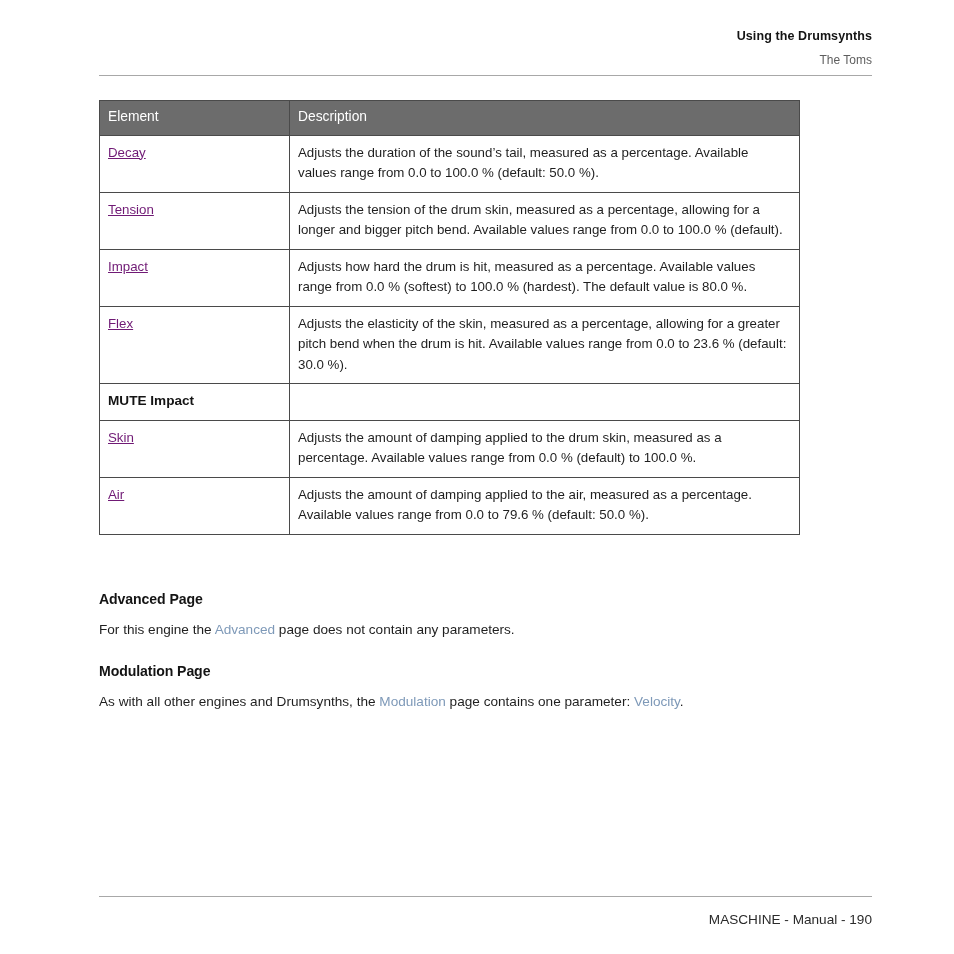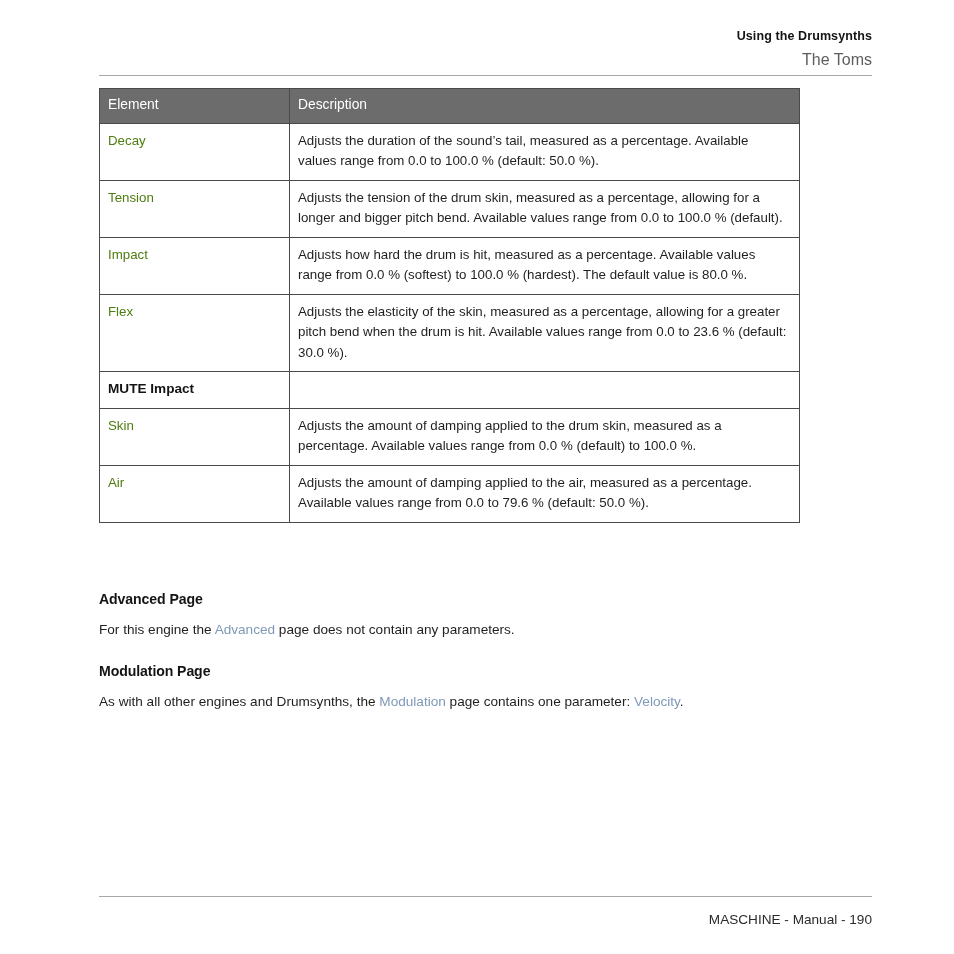--- a/index.html
+++ b/index.html
@@ -32,40 +32,40 @@
   }
   .runhead-title {
     font-size: 12.5px;
     font-weight: bold;
     color: #141414;
     letter-spacing: 0.1px;
     line-height: 16px;
     display: block;
   }
   .runhead-sub {
-    font-size: 16px;
+    font-size: 12px;
     color: #5e5e5e;
     line-height: 16px;
     display: block;
     margin-top: 8px;
   }
   .rule-top {
     position: absolute;
     left: 99px;
     top: 75px;
     width: 773px;
     height: 1px;
     background: #a8a8a8;
   }
 
   
   .ptable {
     position: absolute;
     left: 99px;
-    top: 88px;
+    top: 100px;
     width: 700px;
     border-collapse: collapse;
     table-layout: fixed;
   }
   .ptable td, .ptable th {
     border: 1px solid #4a4a4a;
     vertical-align: top;
     padding: 7px 10px 8px 8px;
     font-size: 13.3px;
     line-height: 20.5px;
@@ -78,21 +78,22 @@
     background: #6c6c6c;
     color: #ffffff;
     font-weight: normal;
     font-size: 13.8px;
     padding-top: 6px;
     padding-bottom: 7px;
     border-color: #4a4a4a;
   }
 
   .cell-link {
-    color: #4d7c0f;
+    color: #701a75;
+    text-decoration: underline;
   }
   .cell-strong {
     font-weight: bold;
     color: #141414;
     font-size: 13.6px;
   }
   .desc {
     color: #1f1f1f;
   }
   .row-empty { }

